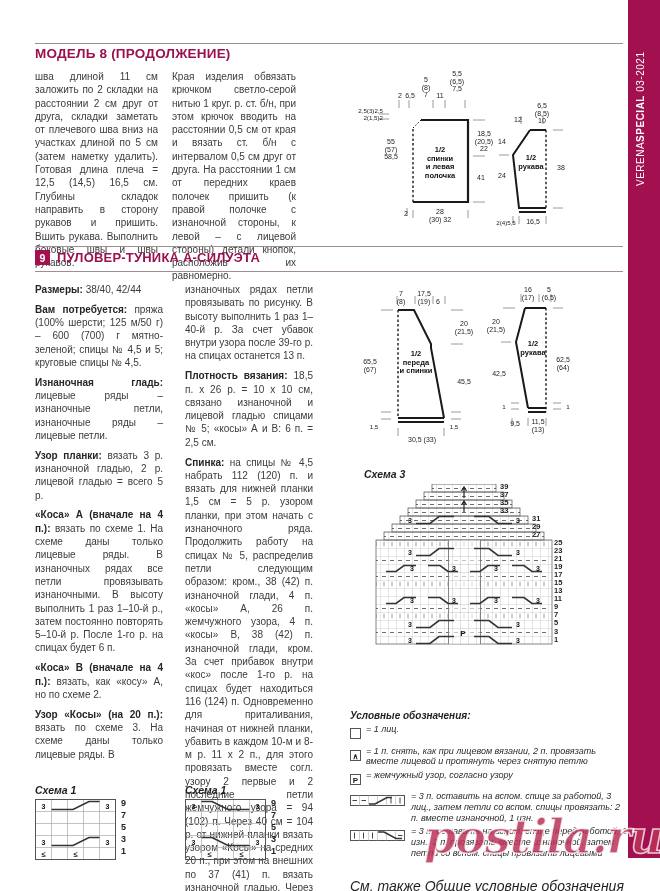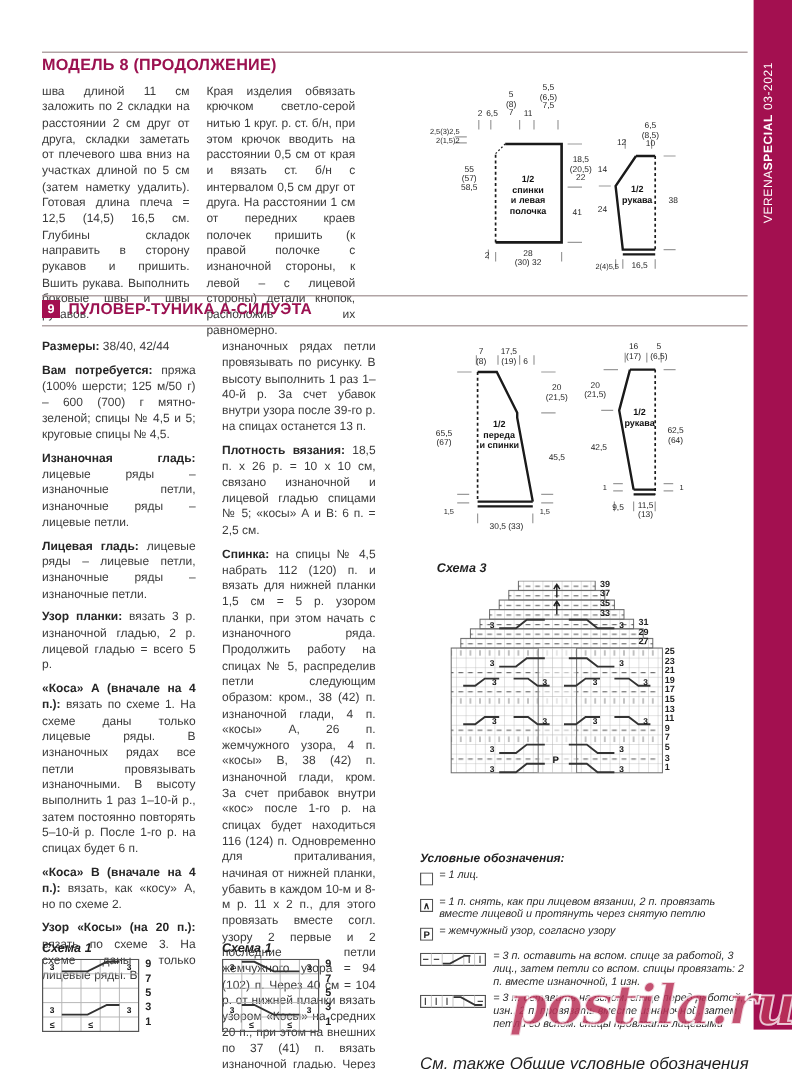--- a/index.html
+++ b/index.html
@@ -123,21 +123,20 @@
 
   <div class="rule" style="top:246px;"></div>
   <div class="rule" style="top:271px;"></div>
   <div class="badge9">9</div>
   <h2 class="h-m9">ПУЛОВЕР-ТУНИКА А-СИЛУЭТА</h2>
 
   <div class="txtcol" style="left:35px;top:283px;width:128px;">
     <p><span class="lead">Размеры:</span><span> 38/40, 42/44</span></p>
     <p><span class="lead">Вам потребуется:</span><span> пряжа (100% шерсти; 125 м/50 г) – 600 (700) г мятно-зеленой; спицы № 4,5 и 5; круговые спицы № 4,5.</span></p>
     <p><span class="lead">Изнаночная гладь:</span><span> лицевые ряды – изнаночные петли, изнаночные ряды – лицевые петли.</span></p>
-    <p><span class="lead">Лицевая гладь:</span><span> лицевые ряды – лицевые петли, изнаночные ряды – изнаночные петли.</span></p>
     <p><span class="lead">Узор планки:</span><span> вязать 3 р. изнаночной гладью, 2 р. лицевой гладью = всего 5 р.</span></p>
     <p><span class="lead">«Коса» А (вначале на 4 п.):</span><span> вязать по схеме 1. На схеме даны только лицевые ряды. В изнаночных рядах все петли провязывать изнаночными. В высоту выполнить 1 раз 1–10-й р., затем постоянно повторять 5–10-й р. После 1-го р. на спицах будет 6 п.</span></p>
     <p><span class="lead">«Коса» В (вначале на 4 п.):</span><span> вязать, как «косу» А, но по схеме 2.</span></p>
     <p><span class="lead">Узор «Косы» (на 20 п.):</span><span> вязать по схеме 3. На схеме даны только лицевые ряды. В</span></p>
   </div>
   <div class="txtcol" style="left:185px;top:283px;width:128px;">
     <p><span class="lead"></span><span>изнаночных рядах петли провязывать по рисунку. В высоту выполнить 1 раз 1–40-й р. За счет убавок внутри узора после 39-го р. на спицах останется 13 п.</span></p>
     <p><span class="lead">Плотность вязания:</span><span> 18,5 п. x 26 р. = 10 x 10 см, связано изнаночной и лицевой гладью спицами № 5; «косы» А и В: 6 п. = 2,5 см.</span></p>
     <p><span class="lead">Спинка:</span><span> на спицы № 4,5 набрать 112 (120) п. и вязать для нижней планки 1,5 см = 5 р. узором планки, при этом начать с изнаночного ряда. Продолжить работу на спицах № 5, распределив петли следующим образом: кром., 38 (42) п. изнаночной глади, 4 п. «косы» А, 26 п. жемчужного узора, 4 п. «косы» В, 38 (42) п. изнаночной глади, кром. За счет прибавок внутри «кос» после 1-го р. на спицах будет находиться 116 (124) п. Одновременно для приталивания, начиная от нижней планки, убавить в каждом 10-м и 8-м р. 11 x 2 п., для этого провязать вместе согл. узору 2 первые и 2 последние петли жемчужного узора = 94 (102) п. Через 40 см = 104 р. от нижней планки вязать узором «Косы» на средних 20 п., при этом на внешних по 37 (41) п. вязать изнаночной гладью. Через 45,5 см = 118 р. от нижней планки закрыть с обеих</span></p>
 

